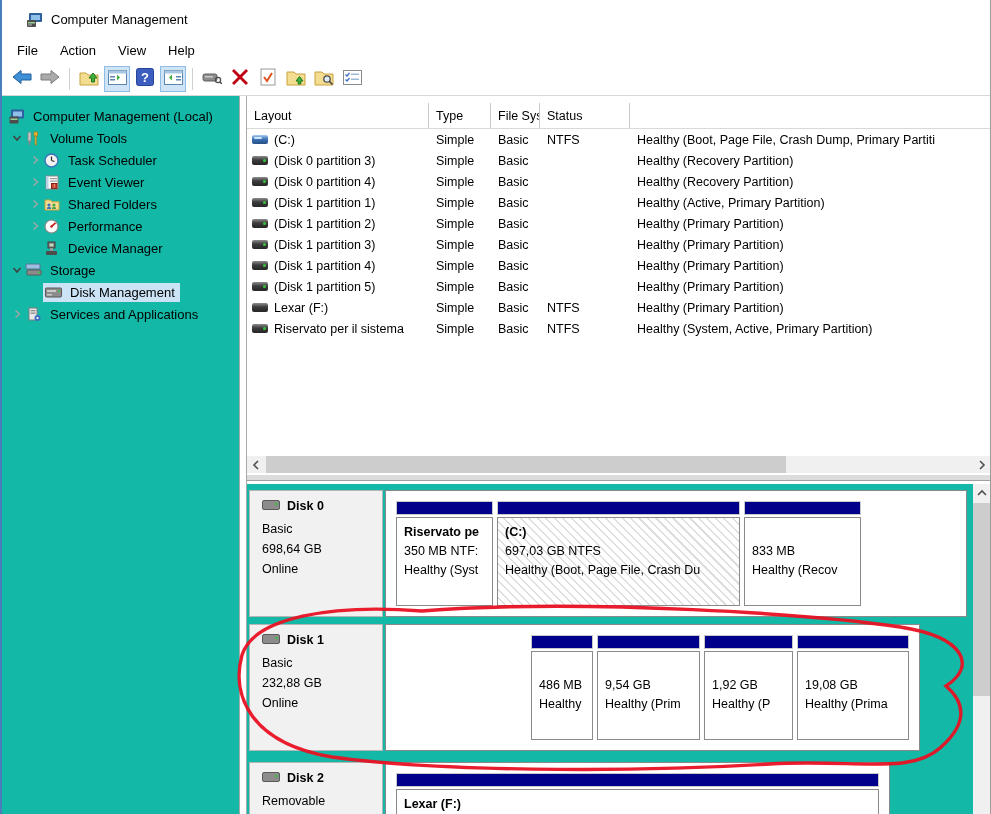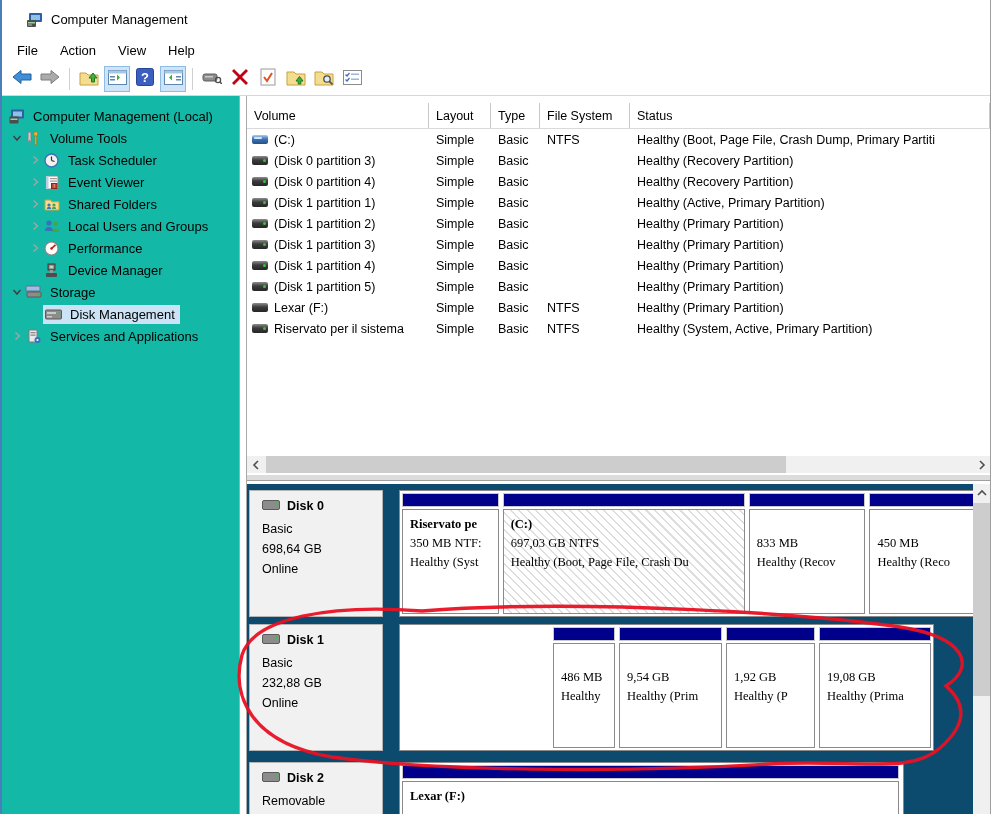--- a/index.html
+++ b/index.html
@@ -54,26 +54,26 @@
   
   .hscroll{position:absolute;top:360px;left:0;right:0;height:17px;background:#f0f0f0;}
   .hs-arrow{position:absolute;top:0;width:17px;height:17px;display:flex;align-items:center;justify-content:center;}
   .hs-thumb{position:absolute;left:19px;top:0;width:520px;height:17px;background:#cdcdcd;}
 
   
   .splitter{position:absolute;top:377px;left:0;right:0;height:11px;background:#fff;}
   .splitter .bar{margin-top:2px;height:5px;background:#dcdcdc;border-bottom:1px solid #9f9f9f;}
 
   
-  .diskarea{position:absolute;top:388px;left:0;right:0;bottom:0;overflow:hidden;background:#0c4a6e;}
+  .diskarea{position:absolute;top:388px;left:0;right:0;bottom:0;overflow:hidden;background:#14b8a6;}
   .diskrow{position:absolute;left:2px;display:flex;}
   .dinfo{width:134px;flex:0 0 134px;background:#f1f1f1;border:1px solid #b5b5b5;box-sizing:border-box;padding:8px 0 0 12px;font-size:12.5px;}
   .dinfo .dtitle{display:flex;align-items:center;gap:7px;font-weight:bold;margin-bottom:6px;}
   .dinfo .dline{line-height:20px;}
-  .dstrip{margin-left:16px;border:1px solid #8a8a8a;background:#fff;display:flex;padding:2px;box-sizing:border-box;font-family:Liberation Serif, serif;}
+  .dstrip{margin-left:2px;border:1px solid #8a8a8a;background:#fff;display:flex;padding:10px;box-sizing:border-box;}
   .pcell{display:flex;flex-direction:column;margin-right:4px;box-sizing:border-box;}
   .pcell:last-child{margin-right:0;}
   .pbar{height:14px;background:#00008b;border:1px solid #c9c9c9;box-sizing:border-box;margin-bottom:2px;}
   .pbox{flex:1;border:1px solid #8a8a8a;background:#fff;padding:5px 2px 0 7px;font-size:12.5px;line-height:19px;white-space:nowrap;overflow:hidden;box-sizing:border-box;}
   .pbox .pt{font-weight:bold;min-height:19px;}
   .pbox.hatched{background:repeating-linear-gradient(45deg,#ffffff 0 4.5px,#dedede 4.5px 6px);}
 
   
   .vscroll{position:absolute;top:0;right:0;width:17px;bottom:0;background:#f0f0f0;}
   .vs-arrow{height:17px;display:flex;align-items:center;justify-content:center;}
@@ -273,36 +273,20 @@
                 <path d="M1 3 h5.5 l1.5 1.8 h7 v8.2 H1 Z" fill="#f3dd90" stroke="#c9a23e"></path>
                 <circle cx="5" cy="8" r="1.6" fill="#3b6fbf"></circle>
                 <path d="M2.8 12 a2.2 2.2 0 0 1 4.4 0" fill="#3b6fbf"></path>
                 <circle cx="10" cy="8" r="1.6" fill="#4aa34a"></circle>
                 <path d="M7.8 12 a2.2 2.2 0 0 1 4.4 0" fill="#4aa34a"></path>
               </svg>
             </span>
           <span class="tlabel">Shared Folders</span>
         </div>
 
-        <div class="trow">
-          <span class="chev ind2">
-              <svg width="10" height="10" viewBox="0 0 10 10">
-                <polyline points="3.5,1.5 7.5,5 3.5,8.5" fill="none" stroke="#a5a5a5" stroke-width="1.4"></polyline>
-              </svg>
-            </span>
-          <span class="ticon">
-              <svg width="16" height="14" viewBox="0 0 16 14">
-                <circle cx="5" cy="4" r="2.6" fill="#3b6fbf"></circle>
-                <path d="M1 12 a4 4 0 0 1 8 0 Z" fill="#3b6fbf"></path>
-                <circle cx="11.5" cy="5" r="2.3" fill="#4aa34a"></circle>
-                <path d="M8 13 a3.6 3.6 0 0 1 7.2 0 Z" fill="#4aa34a"></path>
-              </svg>
-            </span>
-          <span class="tlabel">Local Users and Groups</span>
-        </div>
 
         <div class="trow">
           <span class="chev ind2">
               <svg width="10" height="10" viewBox="0 0 10 10">
                 <polyline points="3.5,1.5 7.5,5 3.5,8.5" fill="none" stroke="#a5a5a5" stroke-width="1.4"></polyline>
               </svg>
             </span>
           <span class="ticon">
               <svg width="15" height="15" viewBox="0 0 15 15">
                 <circle cx="7.5" cy="7.5" r="6.5" fill="#fdfdfd" stroke="#8a8a8a" stroke-width="1.2"></circle>
@@ -375,21 +359,20 @@
           <span class="tlabel">Services and Applications</span>
         </div>
 
       </div>
     </div>
 
     <div class="rightpane">
 
       <div class="volpane">
         <div class="vheader">
-          <span class="hc">Volume</span>
           <span class="hc">Layout</span>
           <span class="hc">Type</span>
           <span class="hc">File System</span>
           <span class="hc">Status</span>
         </div>
 
         <div class="vrow">
           <span class="c name">
               <span class="drv blue"></span>
               <span>(C:)</span>
@@ -542,28 +525,20 @@
                 </div>
             </div>
             <div class="pcell" style="width:117px;border-radius:21px;">
               <div class="pbar"></div>
               <div class="pbox">
                   <div class="pt"></div>
                   <div>833 MB</div>
                   <div>Healthy (Recov</div>
                 </div>
             </div>
-            <div class="pcell" style="width:109px;">
-              <div class="pbar"></div>
-              <div class="pbox">
-                  <div class="pt"></div>
-                  <div>450 MB</div>
-                  <div>Healthy (Reco</div>
-                </div>
-            </div>
           </div>
         </div>
 
         <div class="diskrow" style="top:140px;height:127px;">
           <div class="dinfo">
             <div class="dtitle">
                 <span><svg width="18" height="10" viewBox="0 0 18 10">
                     <rect x="0.5" y="0.5" width="17" height="9" rx="1.5" fill="#8c8c8c" stroke="#5a5a5a"></rect>
                     <circle cx="14.5" cy="4" r="1.2" fill="#35c435"></circle>
                   </svg></span>

